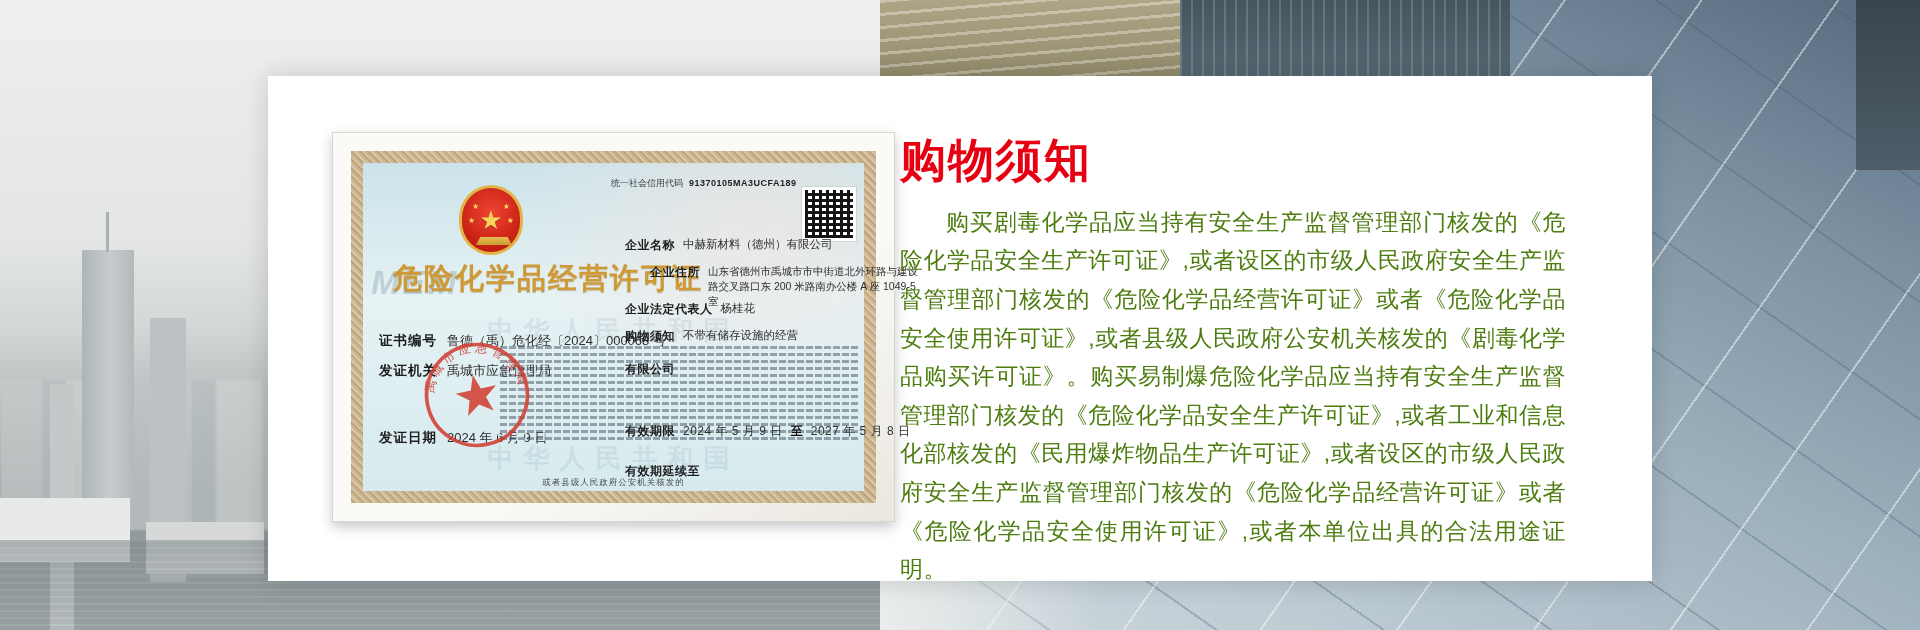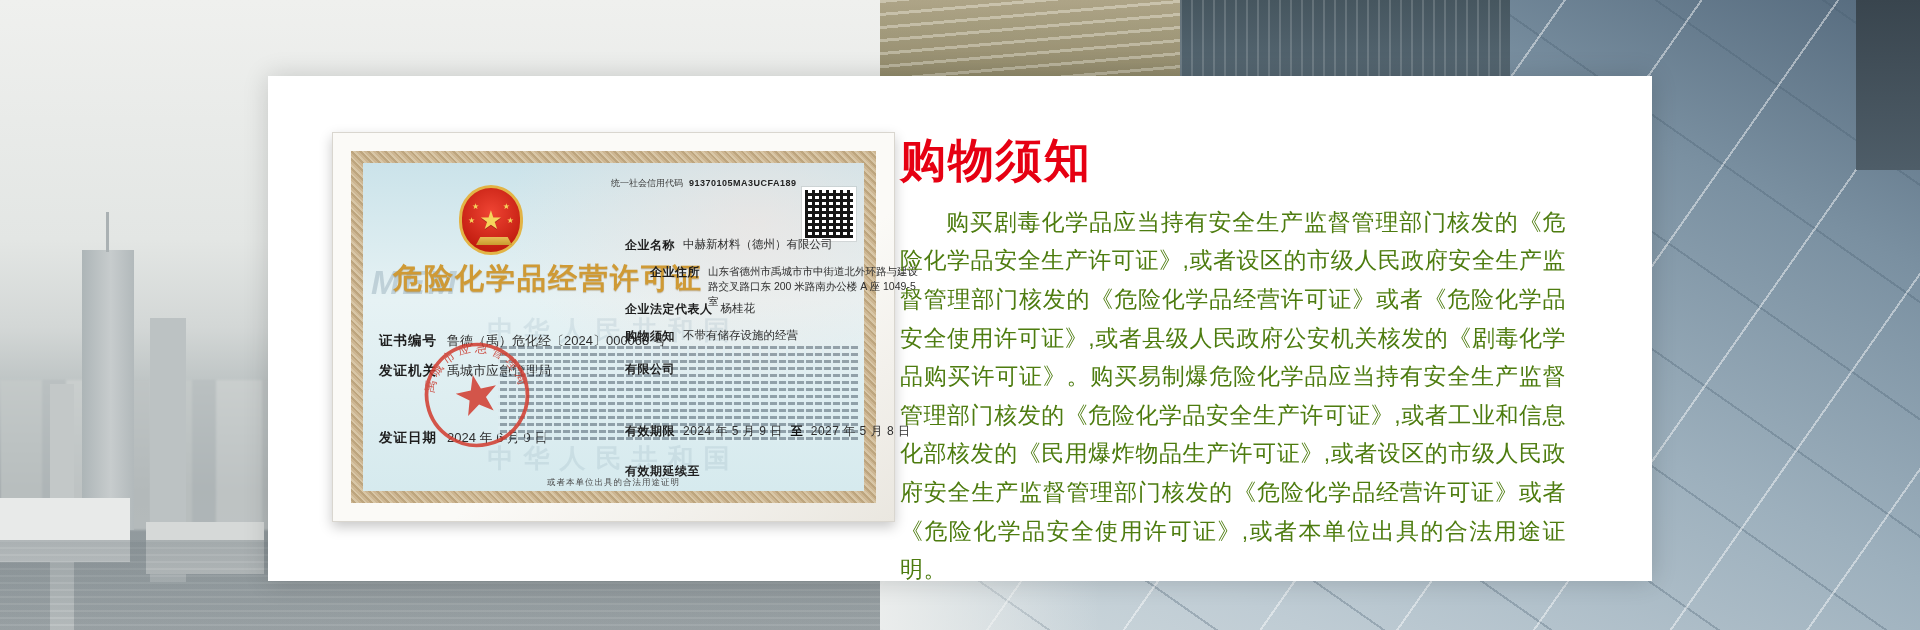--- a/index.html
+++ b/index.html
@@ -187,21 +187,21 @@
           <div class="crow rrow validity" style="left:262px; top:260px;">
             <span class="lbl">有效期限</span>
             <span class="val">2024 年 5 月 9 日</span>
             <span class="to">至</span>
             <span class="val">2027 年 5 月 8 日</span>
           </div>
           <div class="crow rrow" style="left:262px; top:300px;">
             <span class="lbl">有效期延续至</span>
           </div>
 
-          <div class="cert-footer">或者本单位出具的合法用途证明</div>
+          <div class="cert-footer">或者县级人民政府公安机关核发的</div>
 
           <svg class="seal" viewBox="0 0 120 120">
             <circle cx="60" cy="60" r="54" fill="none" stroke="#d23b2e" stroke-width="4"></circle>
             <polygon points="60,38 65.5,54 82,54 69,64 74,80 60,70.5 46,80 51,64 38,54 54.5,54" fill="#d23b2e"></polygon>
             <defs>
                 <path id="sealPath" d="M 14,60 a 46,46 0 1 1 92,0"></path>
               </defs>
             <text font-size="13" fill="#c9382c" letter-spacing="4">
               <textPath href="#sealPath" startOffset="8%">禹城市应急管理局</textPath>
             </text>

